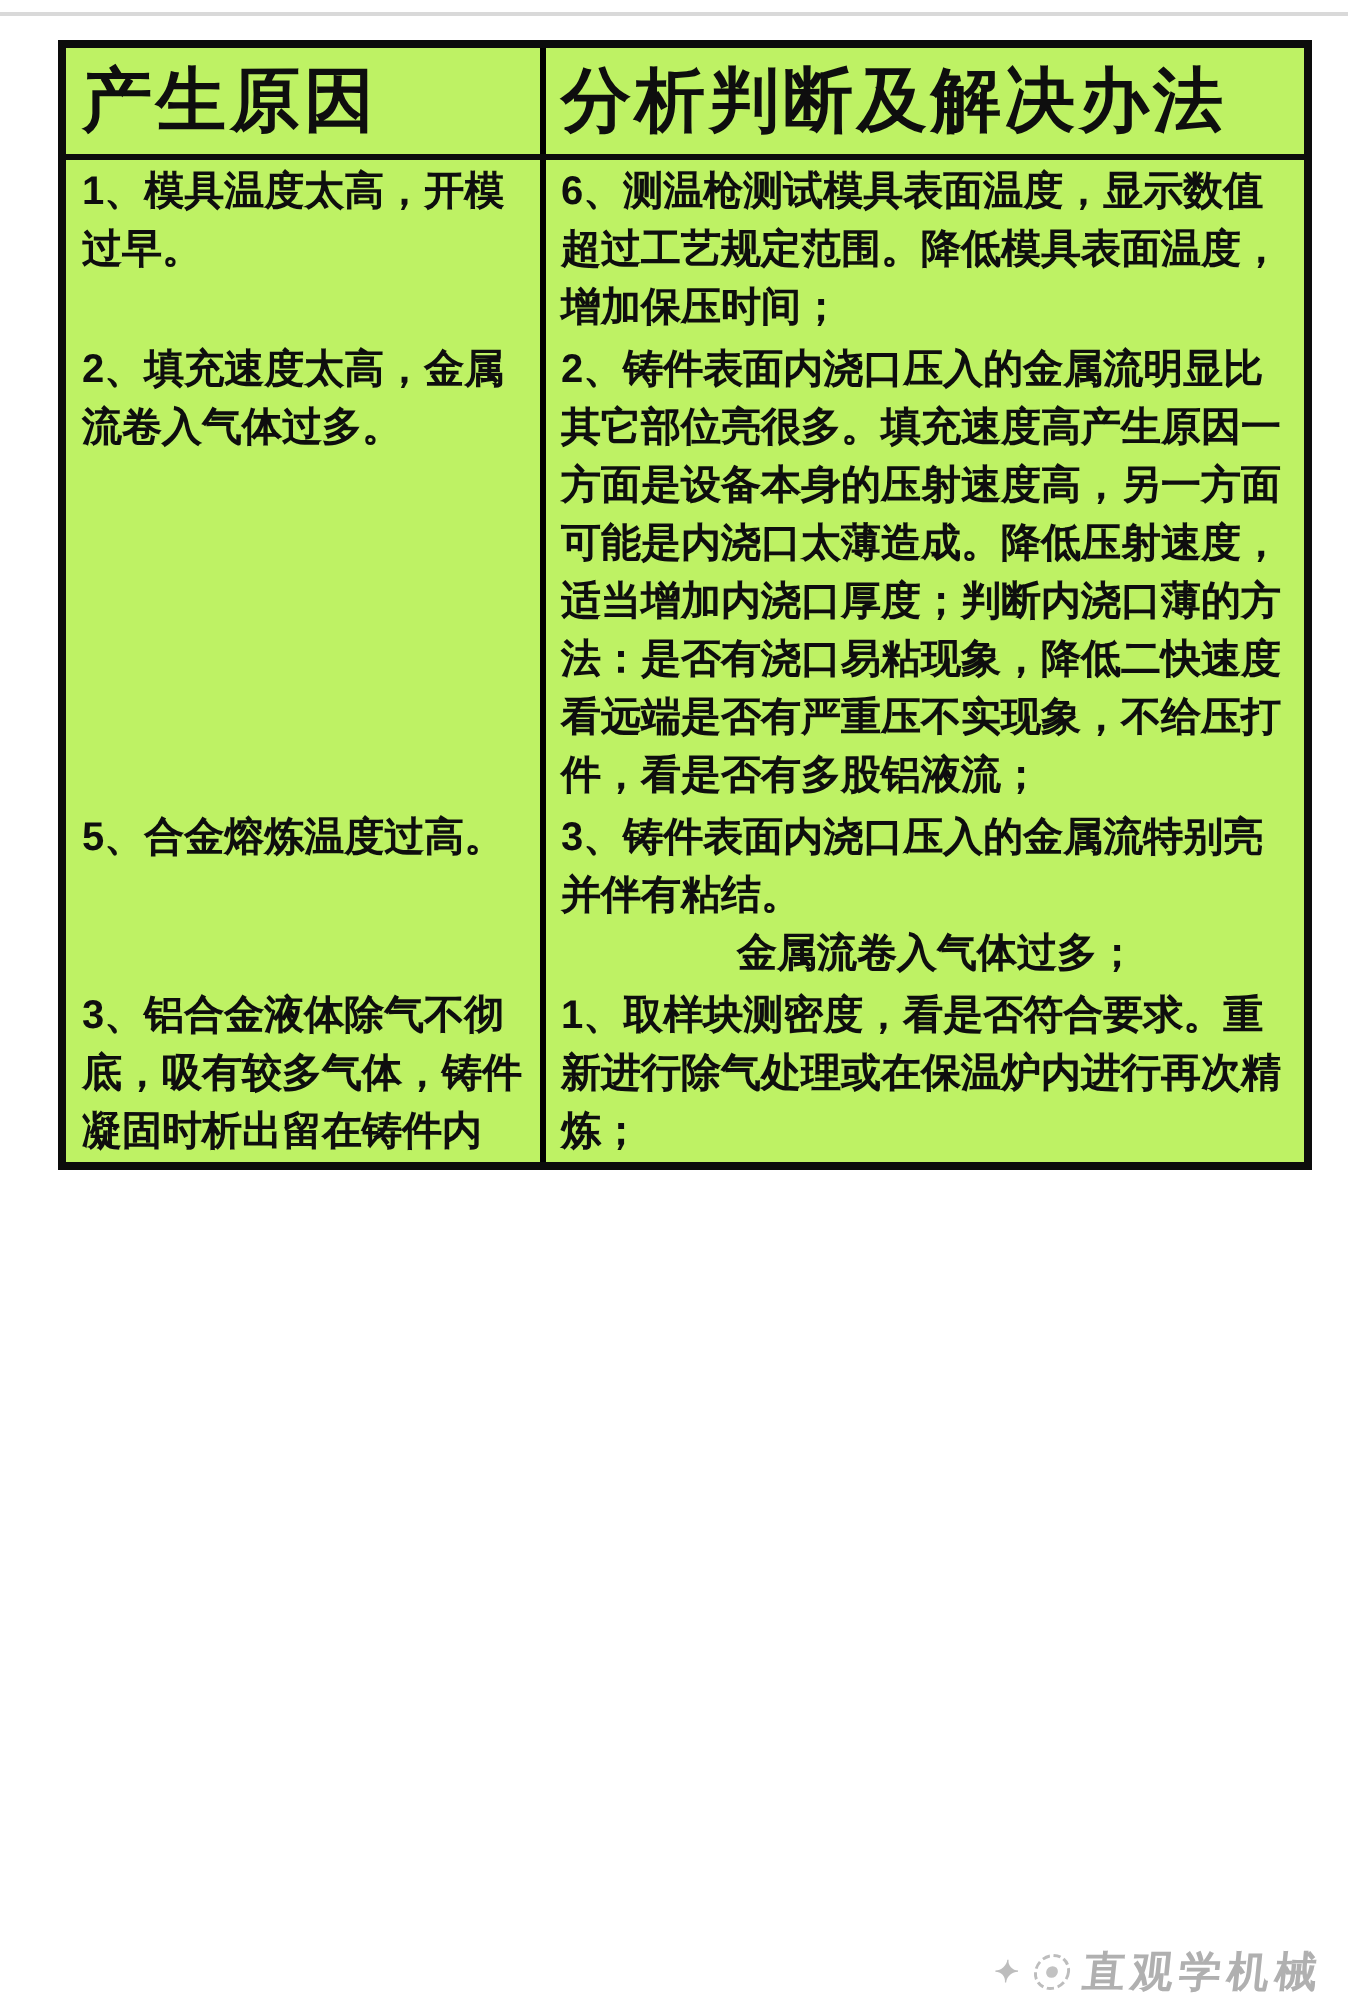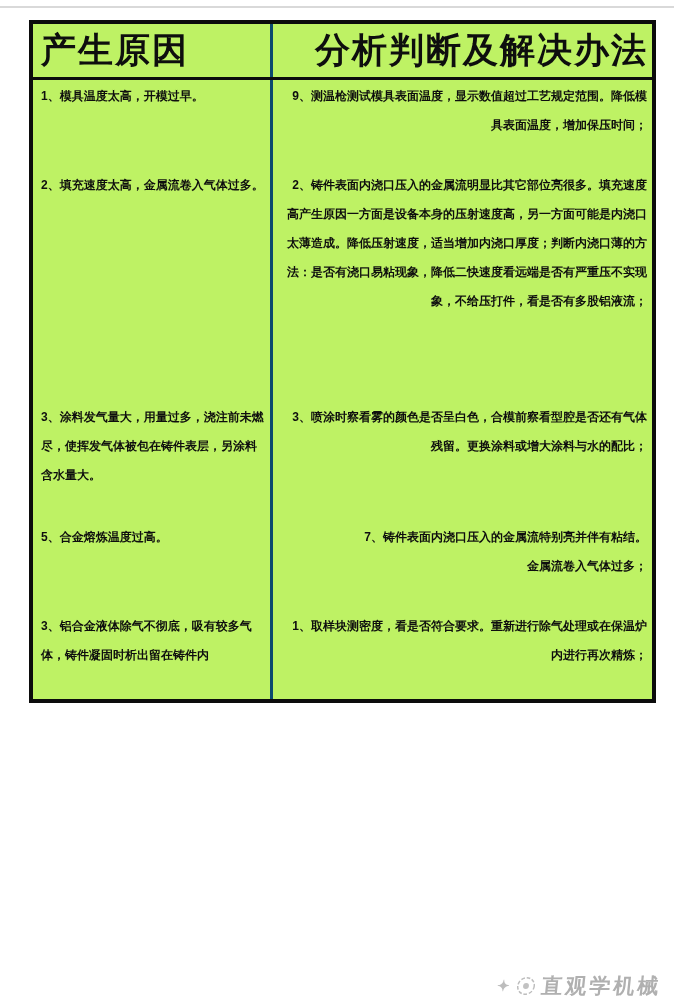--- a/index.html
+++ b/index.html
@@ -32,34 +32,34 @@
     border-collapse: collapse;
     table-layout: fixed;
     border: 4px solid #0c0c0c;
     background: #bef264;
   }
   col.cause-col   { width: 240px; }
   th, td {
     vertical-align: top;
     text-align: left;
   }
-  th.sol-h, td.sol-c { border-left: 3px solid #0c4a6e; text-align: right; }
+  th.sol-h, td.sol-c { border-left: 3px solid #000000; }
   thead th {
     border-bottom: 3px solid #0c0c0c;
     font-family: "Liberation Serif", serif;
     font-size: 35px;
     font-weight: bold;
     letter-spacing: 2px;
     height: 44px;
     padding: 3px 4px 3px 8px;
     white-space: nowrap;
     overflow: hidden;
   }
   td {
-    font-size: 12px;
+    font-size: 20px;
     line-height: 29px;
     font-weight: bold;
     padding: 2px 5px 0 8px;
   }
   td p { margin: 0; }
   td p.indent { text-indent: 88px; }
   tr.r1 td { height: 87px; }
   tr.r2 td { height: 230px; }
   tr.r3 td { height: 118px; }
   tr.r4 td { height: 116px; }
@@ -102,45 +102,37 @@
       <th>产生原因</th>
       <th class="sol-h">分析判断及解决办法</th>
     </tr>
   </thead>
   <tbody>
     <tr class="r1">
       <td>
           <p>1、模具温度太高，开模过早。</p>
         </td>
       <td class="sol-c">
-          <p>9、测温枪测试模具表面温度，显示数值超过工艺规定范围。降低模具表面温度，增加保压时间；</p>
+          <p>6、测温枪测试模具表面温度，显示数值超过工艺规定范围。降低模具表面温度，增加保压时间；</p>
         </td>
     </tr>
     <tr class="r2">
       <td>
           <p>2、填充速度太高，金属流卷入气体过多。</p>
         </td>
       <td class="sol-c">
           <p>2、铸件表面内浇口压入的金属流明显比其它部位亮很多。填充速度高产生原因一方面是设备本身的压射速度高，另一方面可能是内浇口太薄造成。降低压射速度，适当增加内浇口厚度；判断内浇口薄的方法：是否有浇口易粘现象，降低二快速度看远端是否有严重压不实现象，不给压打件，看是否有多股铝液流；</p>
         </td>
     </tr>
-    <tr class="r3">
-      <td>
-          <p>3、涂料发气量大，用量过多，浇注前未燃尽，使挥发气体被包在铸件表层，另涂料含水量大。</p>
-        </td>
-      <td class="sol-c">
-          <p>3、喷涂时察看雾的颜色是否呈白色，合模前察看型腔是否还有气体残留。更换涂料或增大涂料与水的配比；</p>
-        </td>
-    </tr>
     <tr class="r5">
       <td>
           <p>5、合金熔炼温度过高。</p>
         </td>
       <td class="sol-c">
-        <p>7、铸件表面内浇口压入的金属流特别亮并伴有粘结。</p>
+        <p>3、铸件表面内浇口压入的金属流特别亮并伴有粘结。</p>
         <p class="indent">金属流卷入气体过多；</p>
       </td>
     </tr>
     <tr class="r6">
       <td>
           <p>3、铝合金液体除气不彻底，吸有较多气体，铸件凝固时析出留在铸件内</p>
         </td>
       <td class="sol-c">
           <p>1、取样块测密度，看是否符合要求。重新进行除气处理或在保温炉内进行再次精炼；</p>
         </td>

